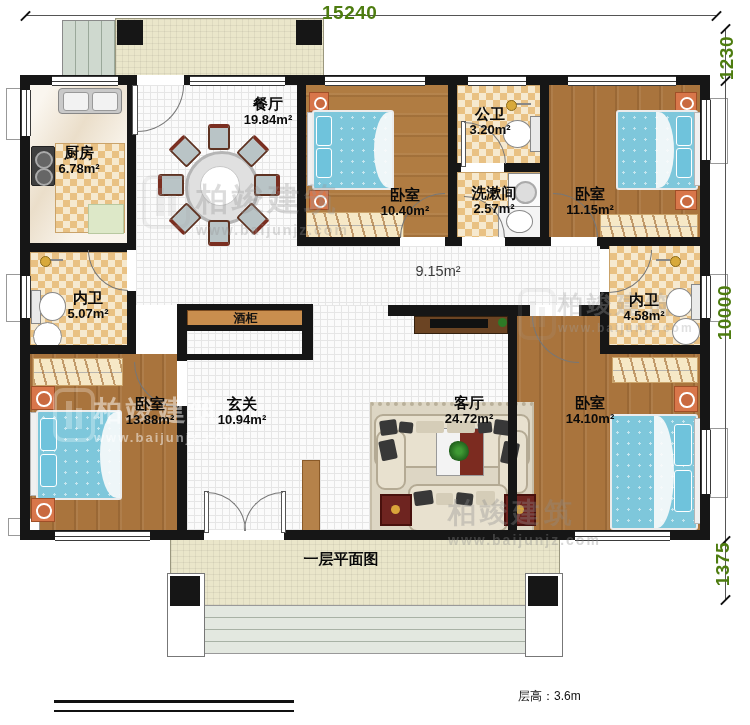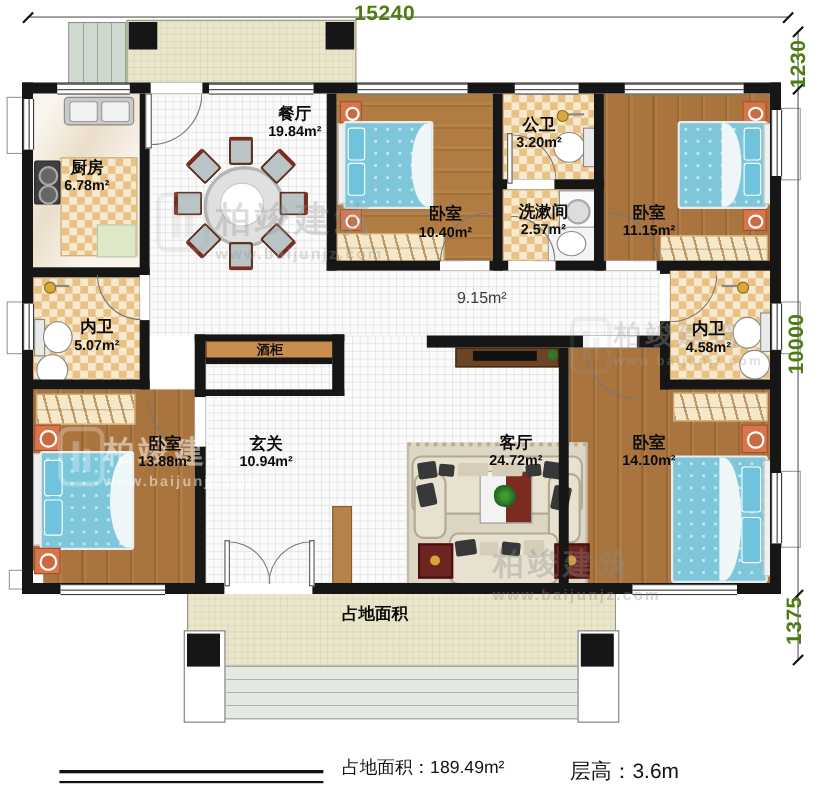--- a/index.html
+++ b/index.html
@@ -344,21 +344,21 @@
   </div>
   <div class="rlabel" style="left:469px;top:395px">
     <div>客厅</div>
     <div class="area">24.72m²</div>
   </div>
   <div class="rlabel" style="left:590px;top:395px">
     <div>卧室</div>
     <div class="area">14.10m²</div>
   </div>
   <div class="rlabel" style="left:341px;top:551px">
-    <div>占地面积</div>
+    <div>一层平面图</div>
   </div>
 
   <div class="wmlogo" style="left:142px;top:175px;width:40px;height:46px;opacity:.45">
       <div></div>
       <div></div>
     </div>
   <div class="wm" style="left:196px;top:178px;color:rgba(150,150,150,.33)">
     <div class="brand" style="font-size:32px">柏竣建筑</div>
     <div class="url" style="font-size:14px">www.baijunjz.com</div>
   </div>
@@ -377,16 +377,15 @@
   <div class="wmlogo" style="left:518px;top:288px;width:30px;height:44px;opacity:.4">
       <div></div>
       <div></div>
     </div>
   <div class="wm" style="left:558px;top:288px;color:rgba(160,160,160,.33)">
     <div class="brand" style="font-size:25px">柏竣建筑</div>
     <div class="url" style="font-size:12px">www.baijunjz.com</div>
   </div>
 
   <div class="ftext" style="left:54px;top:700px;width:240px;height:7px;border-top:3px solid #111;border-bottom:2px solid #111"></div>
-  <div class="ftext" style="left:311px;top:688px;font-size:16px"><span>占地面积：</span><span>189.49m²</span></div>
-  <div class="ftext" style="left:518px;top:688px;font-size:19px"><span>层高：</span><span>3.6m</span></div>
+  <div class="ftext" style="left:518px;top:688px;font-size:12px"><span>层高：</span><span>3.6m</span></div>
 
 </div>
 
 </body></html>

